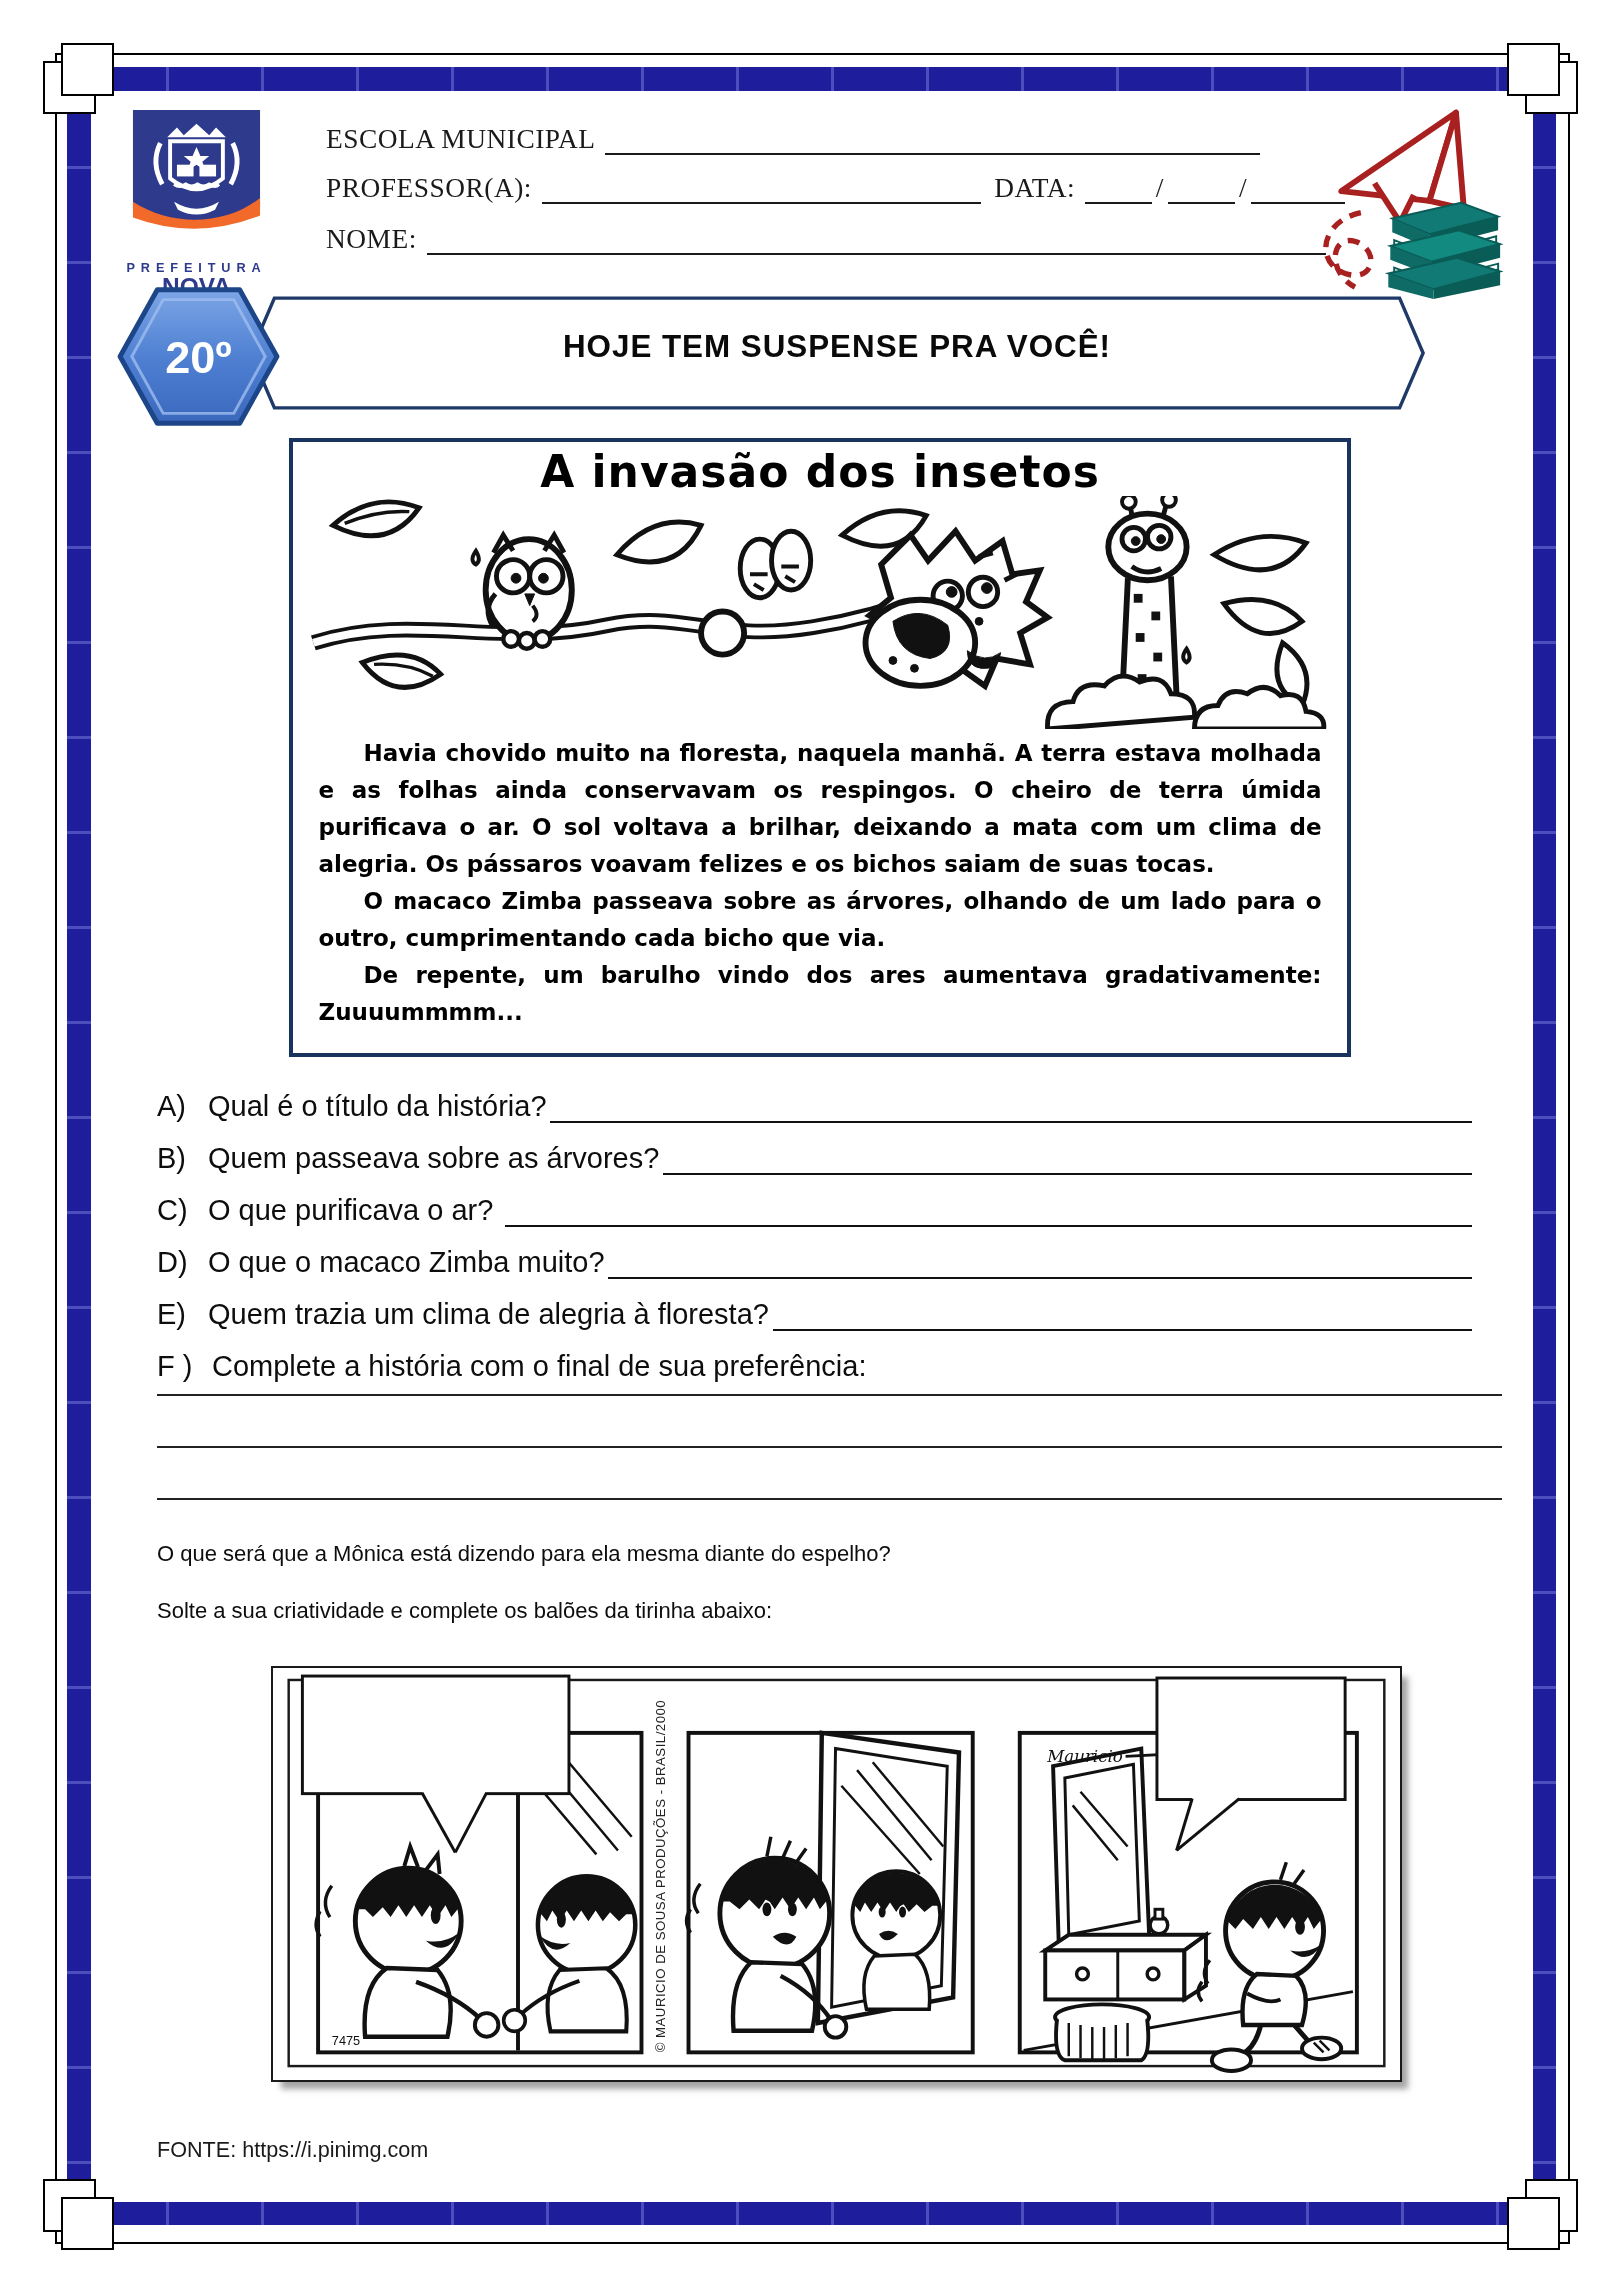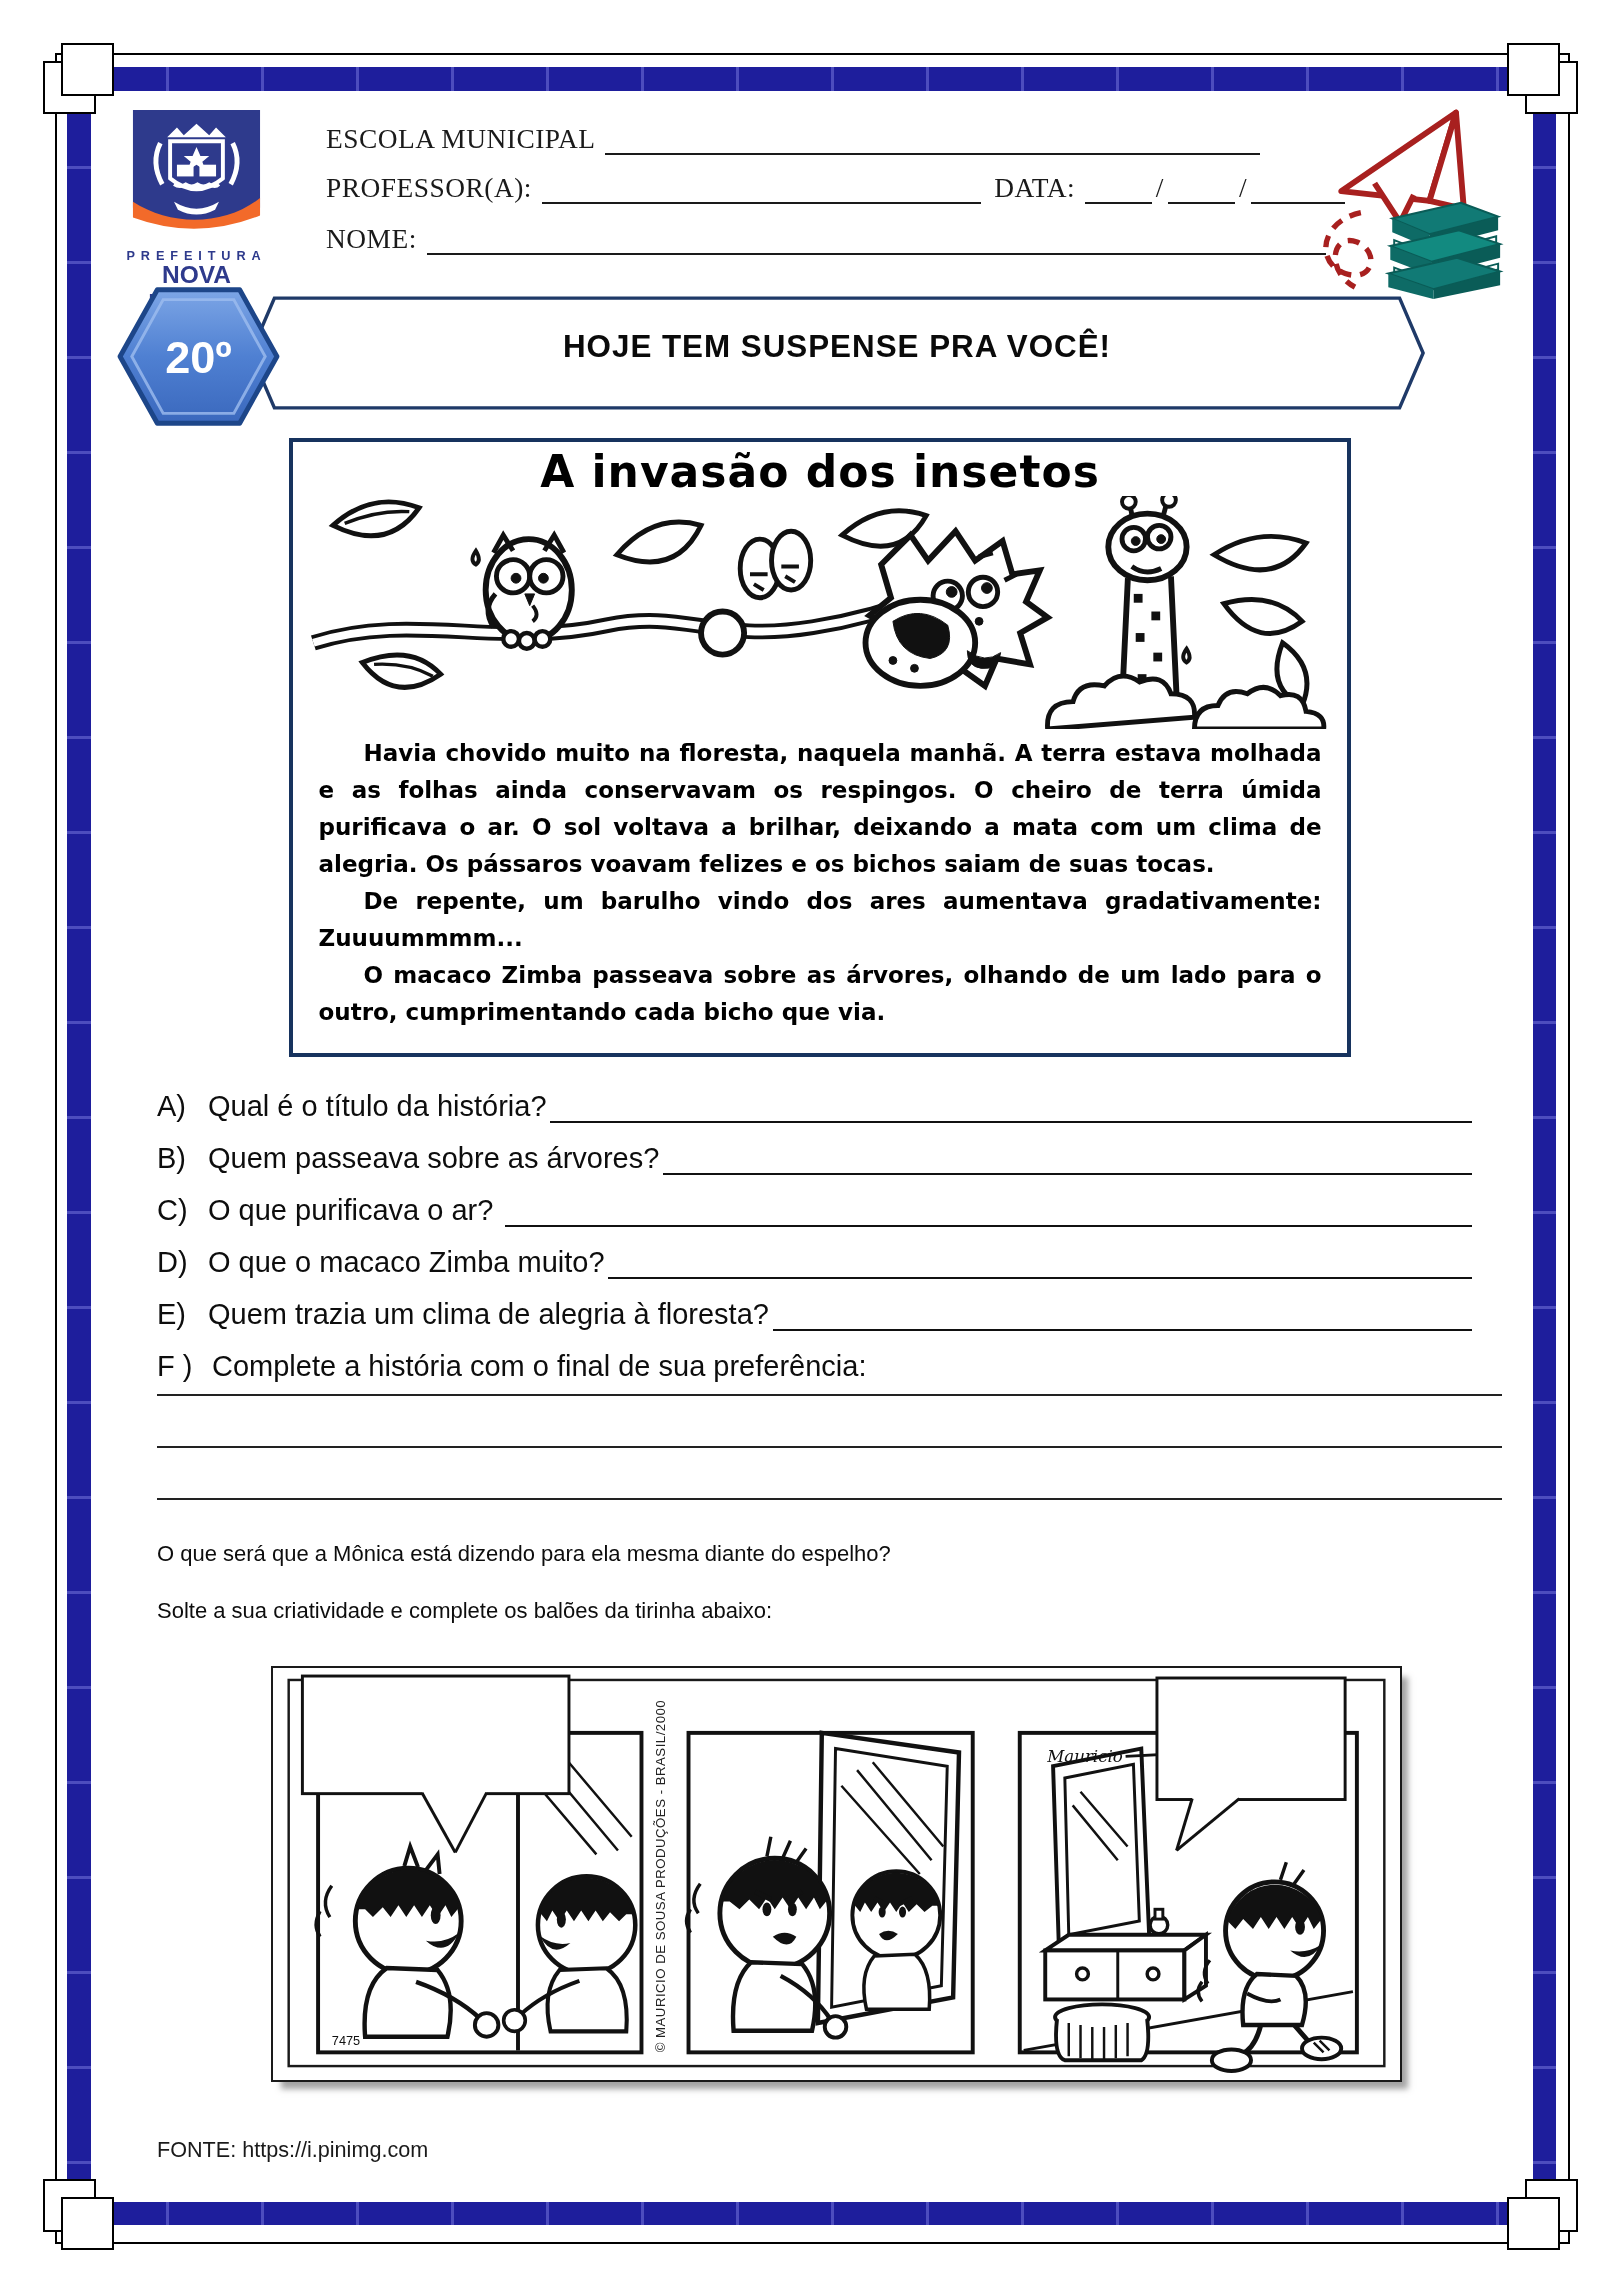--- a/index.html
+++ b/index.html
@@ -19,21 +19,21 @@
 
   
   .hrow{position:absolute;display:flex;align-items:flex-end;font-family:"Liberation Serif",serif;
         font-size:27.4px;color:#1a1a1a;height:39px;margin-left:40px;}
   .hrow .lbl{white-space:nowrap;letter-spacing:0.5px;}
   .blank{flex:1;border-bottom:2px solid #1a1a1a;margin-left:9.8px;height:29px;}
   .blank.fixed{flex:none;}
   .slash{margin:0 2px 0 3.9px;}
 
   .logo-wrap{position:absolute;left:120px;top:108px;width:153px;text-align:center;}
-  .logo-pref{font-size:12.7px;letter-spacing:5.9px;color:#2e3a8c;font-weight:bold;margin-top:6px;}
+  .logo-pref{font-size:12.7px;letter-spacing:5.9px;color:#2e3a8c;font-weight:bold;margin-top:18px;}
   .logo-city{font-size:24.5px;font-weight:bold;color:#2e3a8c;letter-spacing:0px;margin-top:-2px;}
 
   
   .banner-svg{position:absolute;left:245px;top:294px;z-index:3;}
   .badge-svg{position:absolute;left:112px;top:280px;z-index:5;}
 
   
   .story-box{position:absolute;left:289px;top:438px;width:1062px;height:619px;border:4.9px solid #17335e;
              box-sizing:border-box;background:#fff;}
   .story-title{text-align:center;font-family:"DejaVu Sans",sans-serif;font-weight:800;font-size:44px;
@@ -244,22 +244,22 @@
         </g>
       </g>
 
       <g stroke="#111" fill="#fff" stroke-width="5">
         <path d="M770 238 q-2 -28 26 -28 q6 -22 32 -16 q16 -18 36 -4 q24 -10 32 12 q26 0 24 24 Z"></path>
         <path d="M920 238 q0 -24 24 -24 q8 -20 30 -12 q18 -14 34 2 q22 -6 26 16 q20 2 18 18 Z"></path>
       </g>
     </svg>
     <div class="story-text">
       <p>Havia chovido muito na floresta, naquela manhã. A terra estava molhada e as folhas ainda conservavam os respingos. O cheiro de terra úmida purificava o ar. O sol voltava a brilhar, deixando a mata com um clima de alegria. Os pássaros voavam felizes e os bichos saiam de suas tocas.</p>
+      <p>O macaco Zimba passeava sobre as árvores, olhando de um lado para o outro, cumprimentando cada bicho que via.</p>
       <p>De repente, um barulho vindo dos ares aumentava gradativamente: Zuuuummmm...</p>
-      <p>O macaco Zimba passeava sobre as árvores, olhando de um lado para o outro, cumprimentando cada bicho que via.</p>
     </div>
   </div>
 
   <div class="questions">
     <div class="qrow">
       <span class="qlabel">A)</span>
       <span class="qtext">Qual é o título da história?</span>
       <span class="qline"></span>
     </div>
     <div class="qrow">

